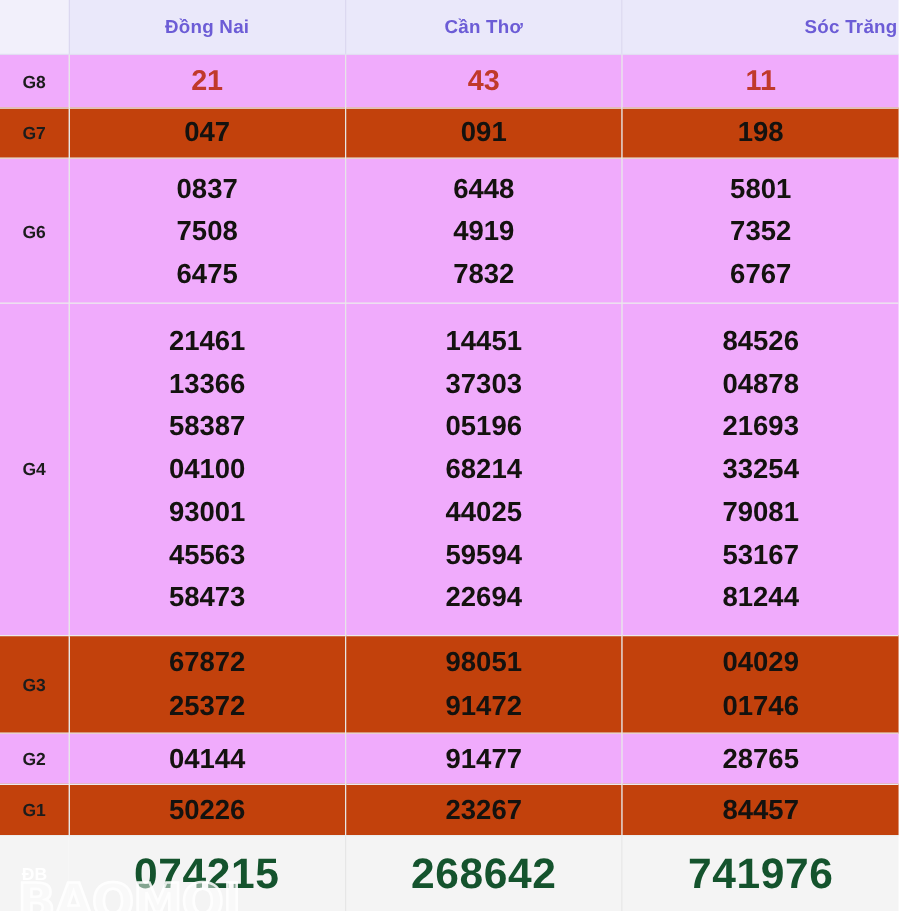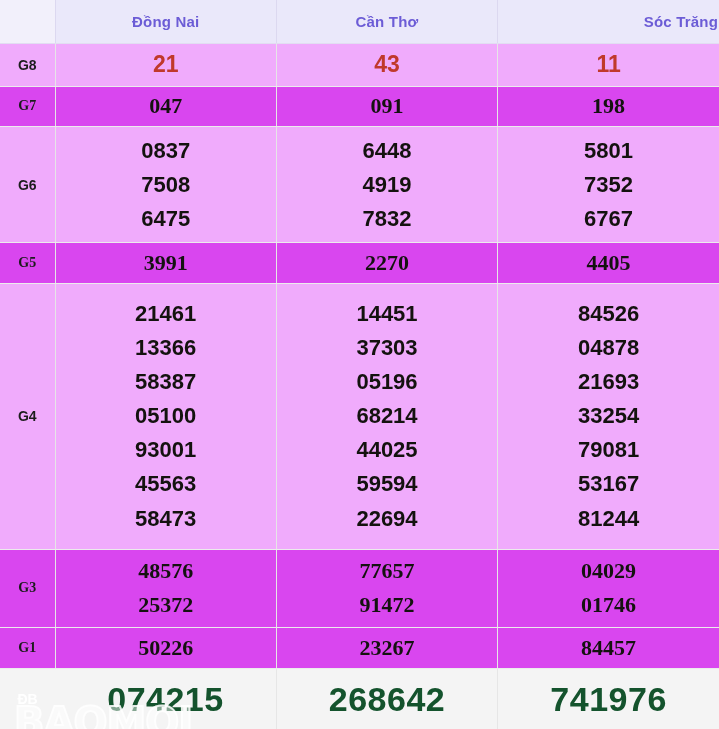--- a/index.html
+++ b/index.html
@@ -49,21 +49,21 @@
     font-size:22px;
     font-weight:bold;
     color:#14120f;
     border-right:1px solid #e6e6e6;
     border-bottom:1px solid #ececec;
     line-height:1.55;
     white-space:nowrap;
     margin-left:30px;
   }
   .num.last{border-right:none;}
-  .row-white > td{background:#d946ef;font-family:Liberation Serif, serif;}
+  .row-white > td{background:#c2410c;}
   .row-gray  > td{background:#f0abfc;}
 
   .num.red{color:#c0392b;font-size:23px;}
 
   tr.special td{
     border-bottom:none;
     background:#f4f4f4;
   }
   .num.special{
     color:#14532d;
@@ -156,34 +156,28 @@
             <div>4919</div>
             <div>7832</div>
           </td>
       <td class="num last">
             <div>5801</div>
             <div>7352</div>
             <div>6767</div>
           </td>
     </tr>
 
-    <tr class="row-white">
-      <td class="lbl">G5</td>
-      <td class="num">3991</td>
-      <td class="num">2270</td>
-      <td class="num last">4405</td>
-    </tr>
 
     <tr class="row-gray">
       <td class="lbl">G4</td>
       <td class="num">
             <div>21461</div>
             <div>13366</div>
             <div>58387</div>
-            <div>05100</div>
+            <div>04100</div>
             <div>93001</div>
             <div>45563</div>
             <div>58473</div>
           </td>
       <td class="num">
             <div>14451</div>
             <div>37303</div>
             <div>05196</div>
             <div>68214</div>
             <div>44025</div>
@@ -197,33 +191,39 @@
             <div>33254</div>
             <div>79081</div>
             <div>53167</div>
             <div>81244</div>
           </td>
     </tr>
 
     <tr class="row-white">
       <td class="lbl">G3</td>
       <td class="num">
-            <div>48576</div>
+            <div>67872</div>
             <div>25372</div>
           </td>
       <td class="num">
-            <div>77657</div>
+            <div>98051</div>
             <div>91472</div>
           </td>
       <td class="num last">
             <div>04029</div>
             <div>01746</div>
           </td>
     </tr>
 
+    <tr class="row-gray">
+      <td class="lbl">G2</td>
+      <td class="num">04144</td>
+      <td class="num">91477</td>
+      <td class="num last">28765</td>
+    </tr>
 
     <tr class="row-white">
       <td class="lbl">G1</td>
       <td class="num">50226</td>
       <td class="num">23267</td>
       <td class="num last">84457</td>
     </tr>
 
     <tr class="special">
       <td class="db-cell">ĐB</td>

